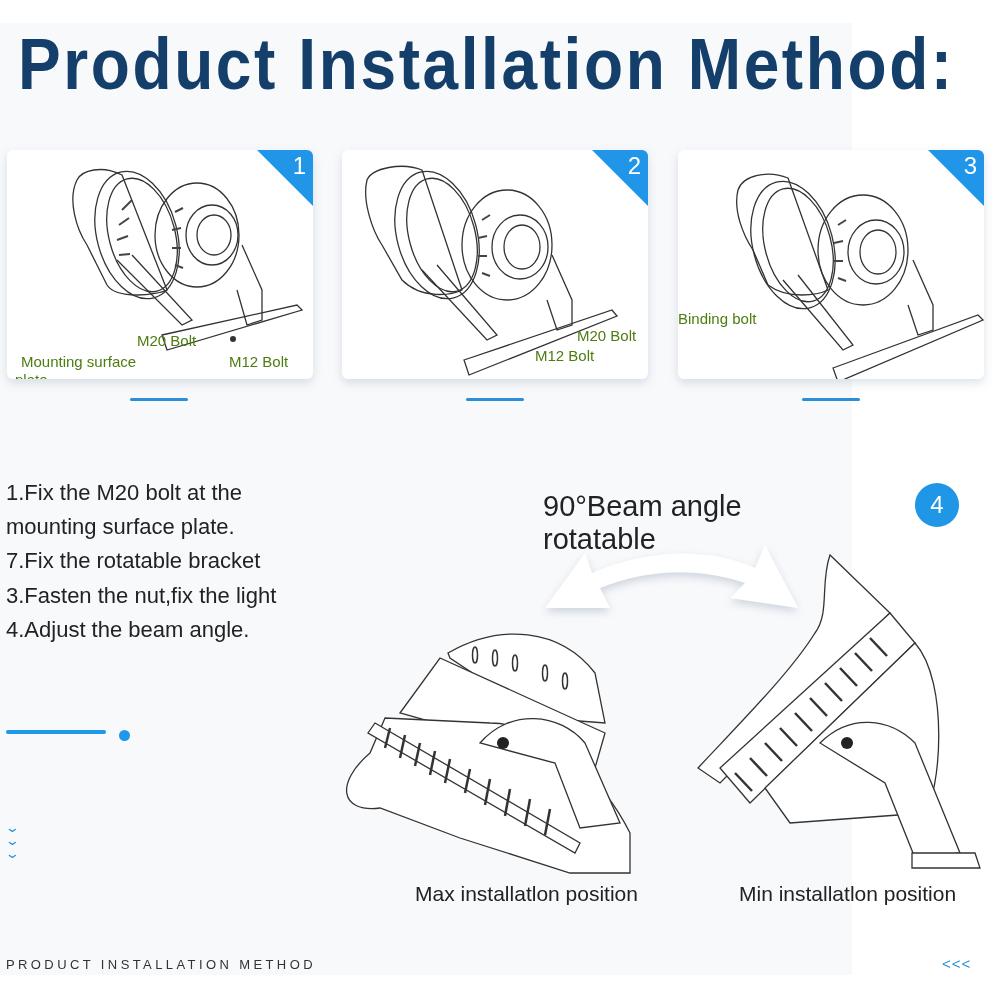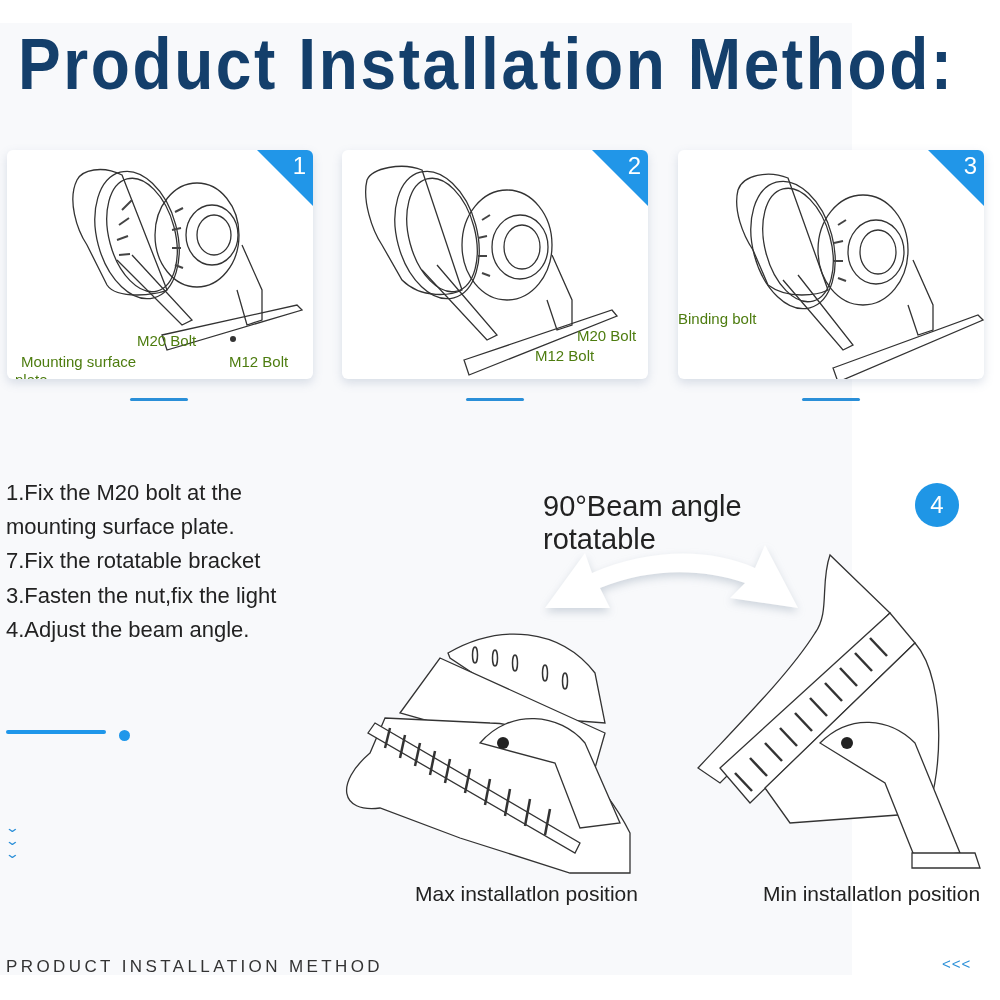--- a/index.html
+++ b/index.html
@@ -14,21 +14,21 @@
   .card .lbl { position: absolute; font-size: 15px; color: #4d7c0f; white-space: nowrap; }
   .underline { position: absolute; top: 375px; width: 58px; height: 3px; background: #2a8fd8; border-radius: 2px; }
   .steps { position: absolute; left: 6px; top: 453px; font-size: 22px; line-height: 34.2px; color: #222; }
   .steps div { white-space: nowrap; }
   .bar { position: absolute; left: 6px; top: 707px; width: 100px; height: 4px; background: #1f97ea; border-radius: 2px; }
   .dot { position: absolute; left: 119px; top: 707px; width: 11px; height: 11px; background: #1f97ea; border-radius: 50%; }
   .chev { position: absolute; left: 7px; top: 798px; color: #2a8fd8; font-size: 13px; line-height: 13px; transform: scaleX(1.4); }
   .beam { position: absolute; left: 543px; top: 467px; font-size: 29px; color: #222; }
   .badge4 { position: absolute; left: 915px; top: 460px; width: 44px; height: 44px; border-radius: 50%; background: #1f96e6; color: #fff; font-size: 24px; text-align: center; line-height: 44px; }
   .pos { position: absolute; top: 859px; font-size: 21px; color: #222; white-space: nowrap; }
-  .footer { position: absolute; left: 6px; top: 934px; font-size: 17px; letter-spacing: 3.4px; color: #333; }
+  .footer { position: absolute; left: 6px; top: 934px; font-size: 13px; letter-spacing: 3.4px; color: #333; }
   .back { position: absolute; left: 942px; top: 932px; font-size: 15px; color: #2a8fd8; letter-spacing: 1px; }
   .illo { position: absolute; }
 </style>
 </head>
 <body>
 
 <div class="canvas">
 
   <div class="title">Product Installation Method:</div>
 
@@ -190,17 +190,17 @@
         <line x1="120" y1="155" x2="137" y2="173"></line>
         <line x1="135" y1="140" x2="152" y2="158"></line>
         <line x1="150" y1="125" x2="167" y2="143"></line>
         <line x1="165" y1="110" x2="182" y2="128"></line>
         <line x1="180" y1="95" x2="197" y2="113"></line>
     </g>
     <circle cx="157" cy="200" r="6" fill="#222"></circle>
   </svg>
 
   <div class="pos" style="left:380px;margin-left:35px;">Max installatlon position</div>
-  <div class="pos" style="left:739px;margin-left:24px;">Min installatlon position</div>
+  <div class="pos" style="left:739px;">Min installatlon position</div>
 
   <div class="footer">PRODUCT INSTALLATION METHOD</div>
   <div class="back">&lt;&lt;&lt;</div>
 </div>
 
 </body></html>

